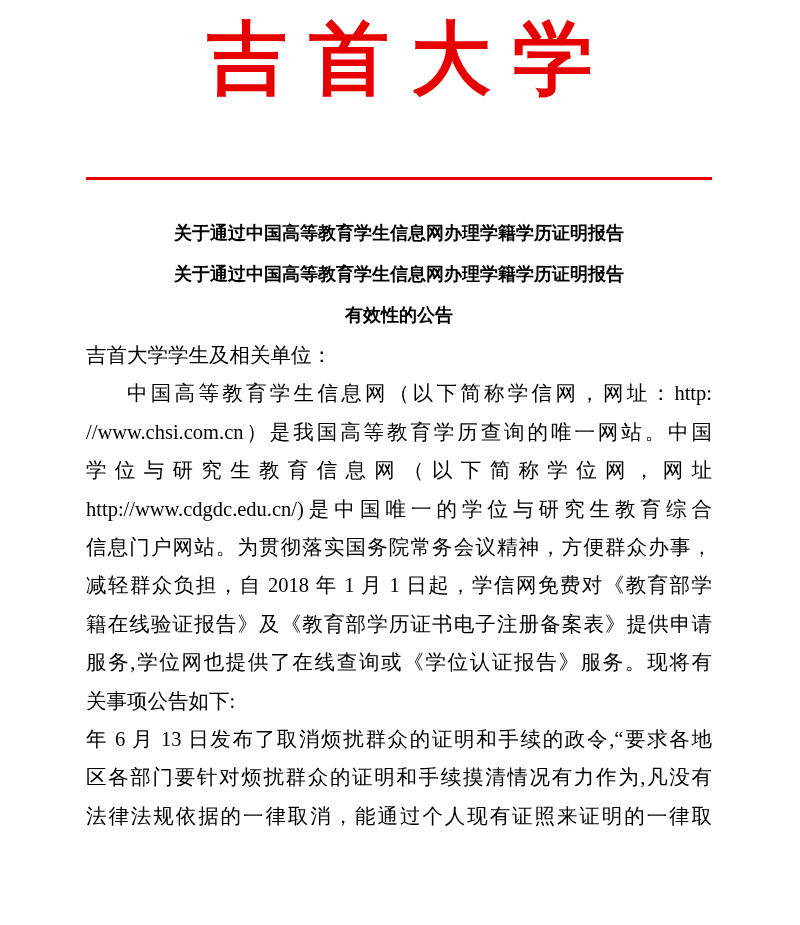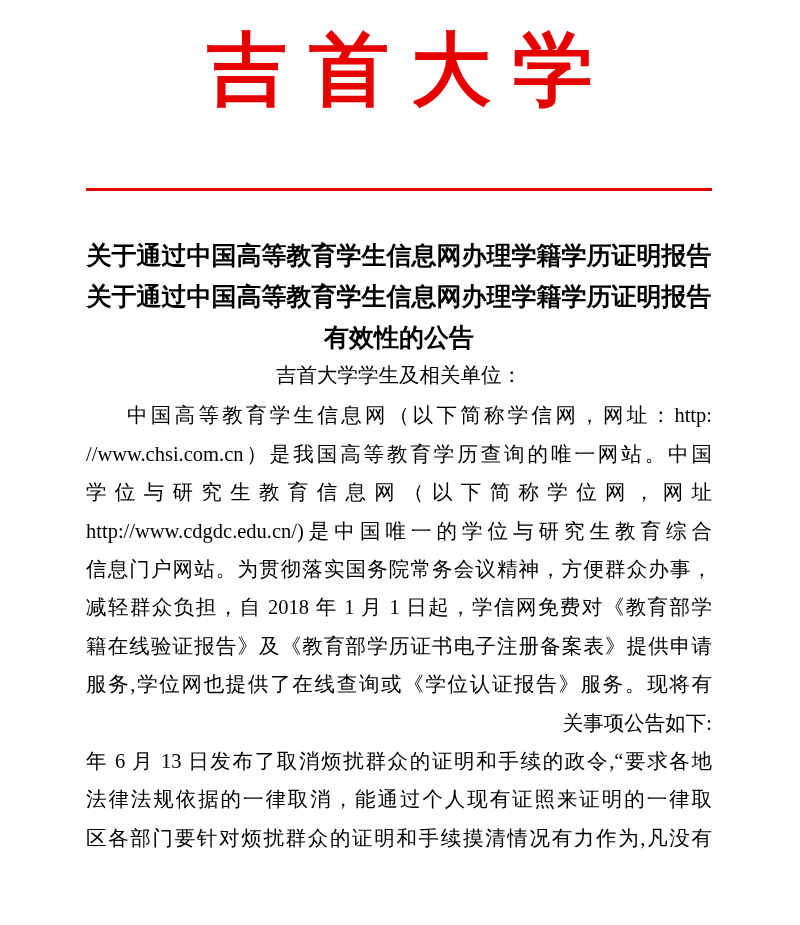--- a/index.html
+++ b/index.html
@@ -14,53 +14,52 @@
     font-family: "Liberation Serif", "DejaVu Serif", serif;
     color: #000000;
     --accent: #e60000;
   }
   .page {
     position: relative;
     width: 800px;
     height: 925px;
   }
   .letterhead {
-    padding-top: 18px;
+    padding-top: 7px;
     text-align: center;
     font-weight: bold;
     font-size: 80px;
     line-height: 104px;
     letter-spacing: 22px;
     text-indent: 22px; 
     color: var(--accent);
     white-space: nowrap;
   }
   .red-rule {
     height: 3px;
     background: var(--accent);
     margin: 66px 88px 0 86px;
   }
   .doc-title {
-    margin: 44px 88px 0 86px;
+    margin: 33px 88px 0 86px;
     text-align: center;
     font-weight: bold;
-    font-size: 25px;
+    font-size: 18px;
     line-height: 41px;
   }
   .content {
     margin: 0 88px 0 86px;
     font-size: 20.5px;
     line-height: 38.4px;
   }
   .salutation {
-    text-align: center;
-    font-family: Liberation Mono, monospace;
+    text-align: left;
   }
   .line {
-    text-align: right;
+    text-align: left;
   }
   .line.justify {
     text-align: justify;
     text-align-last: justify;
   }
   .line.indent {
     text-indent: 41px;
   }
   .line.bold {
     font-weight: bold;
@@ -87,18 +86,18 @@
         <div class="line justify indent">中国高等教育学生信息网（以下简称学信网，网址：http:</div>
         <div class="line justify">//www.chsi.com.cn）是我国高等教育学历查询的唯一网站。中国</div>
         <div class="line justify">学位与研究生教育信息网（以下简称学位网，网址</div>
         <div class="line justify">http://www.cdgdc.edu.cn/)是中国唯一的学位与研究生教育综合</div>
         <div class="line justify">信息门户网站。为贯彻落实国务院常务会议精神，方便群众办事，</div>
         <div class="line justify">减轻群众负担，自 2018 年 1 月 1 日起，学信网免费对《教育部学</div>
         <div class="line justify">籍在线验证报告》及《教育部学历证书电子注册备案表》提供申请</div>
         <div class="line justify">服务,学位网也提供了在线查询或《学位认证报告》服务。现将有</div>
         <div class="line">关事项公告如下:</div>
         <div class="line justify">年 6 月 13 日发布了取消烦扰群众的证明和手续的政令,“要求各地</div>
+        <div class="line justify">区各部门要针对烦扰群众的证明和手续摸清情况有力作为,凡没有</div>
         <div class="line justify">法律法规依据的一律取消，能通过个人现有证照来证明的一律取</div>
-        <div class="line justify">区各部门要针对烦扰群众的证明和手续摸清情况有力作为,凡没有</div>
       </div>
   </div>
 
 </div>
 
 </body></html>

